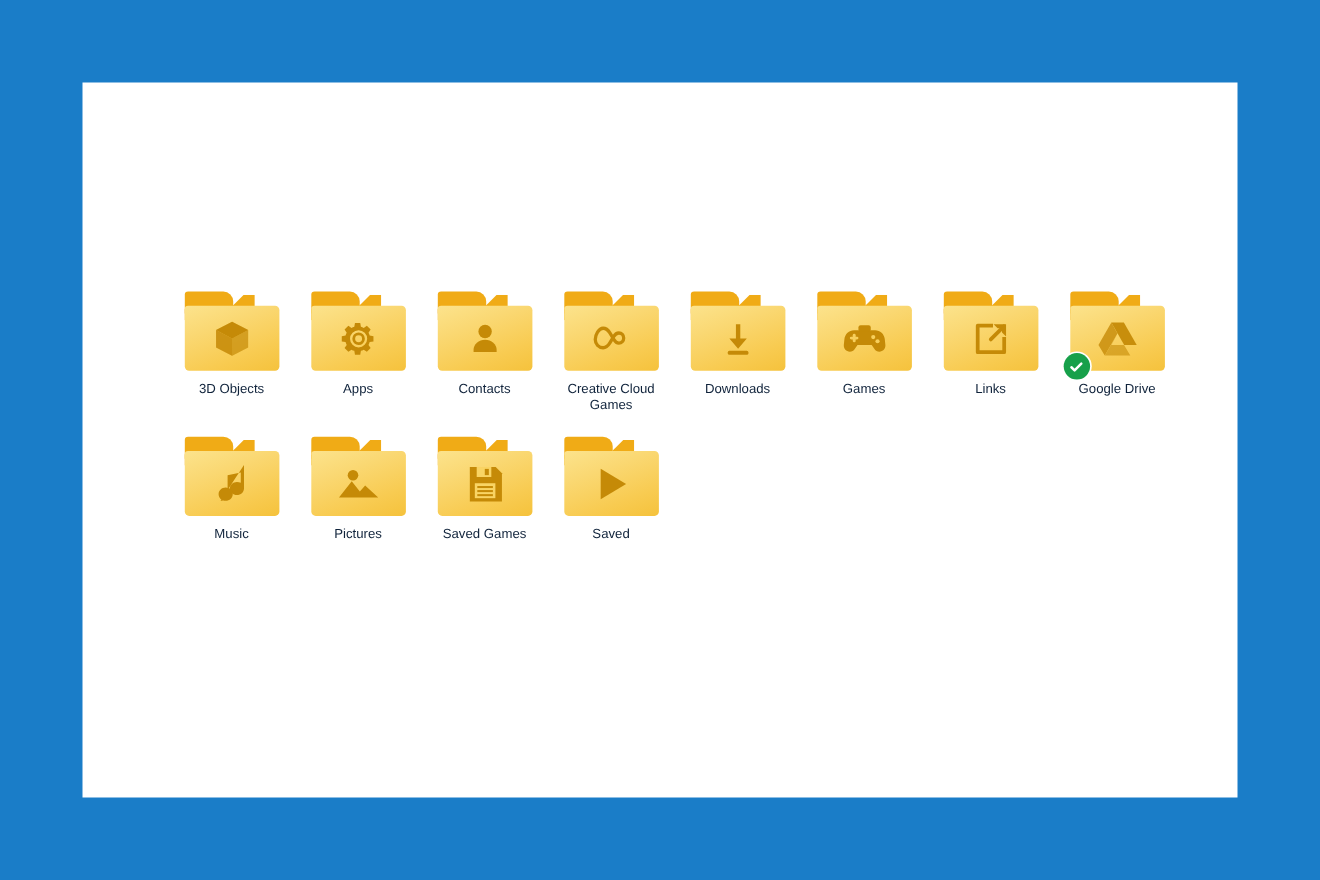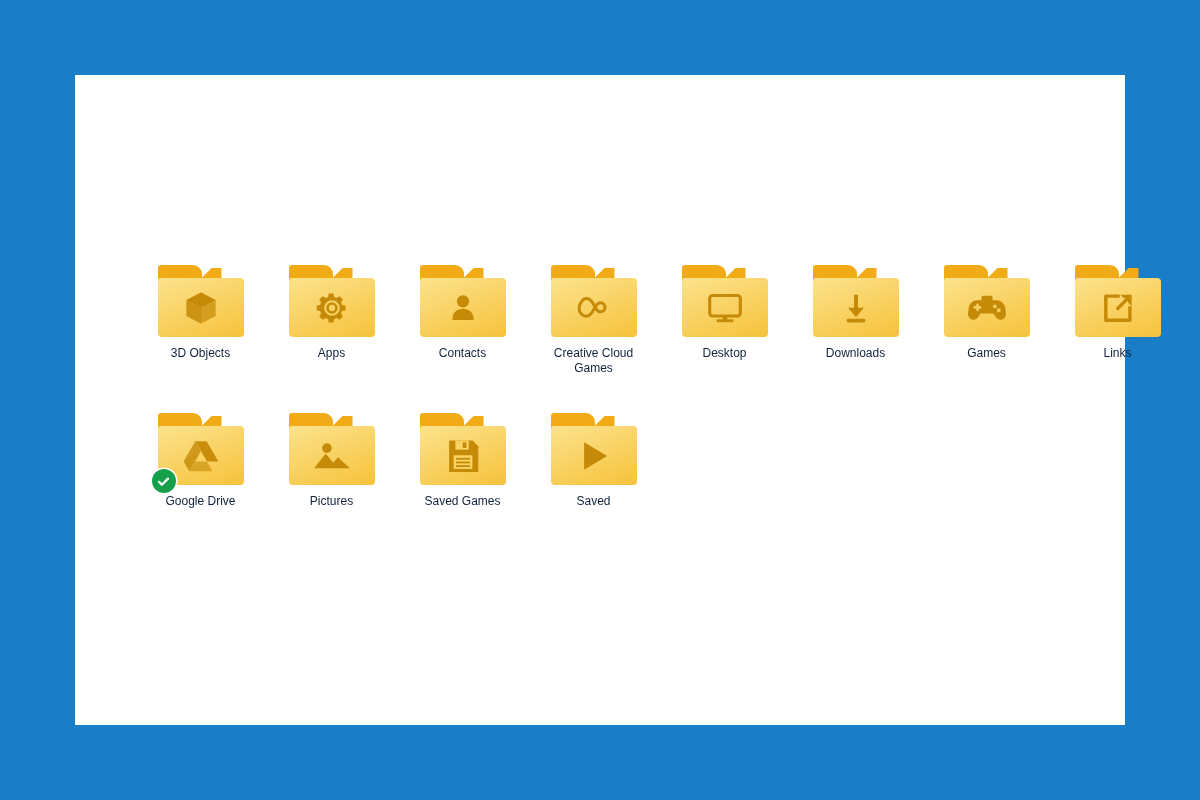--- a/index.html
+++ b/index.html
@@ -26,29 +26,28 @@
     left: 75px;
     top: 75px;
     width: 1050px;
     height: 650px;
     background: #ffffff;
   }
 
   
   #icon-grid {
     position: absolute;
-    left: 68px;       
+    left: 78px;       
     top: 190px;       
     width: 920px;
     display: grid;
     grid-template-columns: repeat(8, 115px);
     grid-auto-rows: 132px;
     column-gap: 0px;
     row-gap: 0px;
-    gap: 16px;
   }
 
   .icon-cell {
     width: 115px;
     display: flex;
     flex-direction: column;
     align-items: center;
     cursor: default;
     user-select: none;
   }
@@ -202,35 +201,20 @@
             </div>
           </div>
           <div class="icon-label">Creative Cloud Games</div>
         </div>
         <div class="icon-cell">
           <div class="icon-art">
             <div class="folder-tab"></div>
             <div class="folder-lip"></div>
             <div class="folder-body"></div>
             <div class="glyph">
-              <svg width="38" height="34" viewBox="0 0 26 24">
-                <rect x="2.2" y="3.2" width="21.6" height="14.4" rx="2" fill="none" stroke="#c58a07" stroke-width="2.2"></rect>
-                <rect x="11.3" y="17.6" width="3.4" height="3.2" fill="#c58a07"></rect>
-                <rect x="7" y="20" width="12" height="2.1" rx="1" fill="#c58a07"></rect>
-              </svg>
-            </div>
-          </div>
-          <div class="icon-label">Desktop</div>
-        </div>
-        <div class="icon-cell">
-          <div class="icon-art">
-            <div class="folder-tab"></div>
-            <div class="folder-lip"></div>
-            <div class="folder-body"></div>
-            <div class="glyph">
               <svg width="34" height="34" viewBox="0 0 24 24">
                 <path fill="#c58a07" d="M10.6 2.6h2.8v9.2h4.2L12 18.4 6.4 11.8h4.2V2.6z"></path>
                 <rect x="5.4" y="19.6" width="13.2" height="2.6" rx="1" fill="#c58a07"></rect>
               </svg>
             </div>
           </div>
           <div class="icon-label">Downloads</div>
         </div>
         <div class="icon-cell">
           <div class="icon-art">
@@ -277,20 +261,34 @@
                 <path fill="#c58a07" d="M9.1 1.4 1.1 15.3l3.9 6.6 7.9-13.7-3.8-6.8z" opacity=".8"></path>
               </svg>
             </div>
             <div class="sync-badge">
               <svg width="15" height="15" viewBox="0 0 16 16">
                 <path fill="none" stroke="#ffffff" stroke-width="2.4" stroke-linecap="round" stroke-linejoin="round" d="M3.2 8.4 6.3 11.4 12.8 4.9"></path>
               </svg>
             </div>
           </div>
           <div class="icon-label">Google Drive</div>
+        </div>
+        <div class="icon-cell">
+          <div class="icon-art">
+            <div class="folder-tab"></div>
+            <div class="folder-lip"></div>
+            <div class="folder-body"></div>
+            <div class="glyph">
+              <svg width="30" height="38" viewBox="0 0 20 26">
+                <path fill="#c58a07" d="M17.4 1.2v14.6c0 2.3-2 4.1-4.4 4.1s-4.4-1.8-4.4-4.1 2-4.1 4.4-4.1c.9 0 1.7.2 2.4.6V5.9L7.2 7.6v11.7c0 2.3-2 4.1-4.4 4.1"></path>
+                <path fill="#c58a07" d="M2.8 23.4c-2.4 0-4.4-1.8-4.4-4.1s2-4.1 4.4-4.1 4.4 1.8 4.4 4.1-2 4.1-4.4 4.1z" transform="translate(3.2 0)"></path>
+              </svg>
+            </div>
+          </div>
+          <div class="icon-label">Music</div>
         </div>
         <div class="icon-cell">
           <div class="icon-art">
             <div class="folder-tab"></div>
             <div class="folder-lip"></div>
             <div class="folder-body"></div>
             <div class="glyph">
               <svg width="40" height="34" viewBox="0 0 28 24">
                 <circle cx="10.4" cy="6.4" r="3.4" fill="#c58a07"></circle>
                 <path fill="#c58a07" d="M1.4 20.6 9.6 10.2l5.2 6.6 3.4-3.9 8.4 7.7H1.4z"></path>

